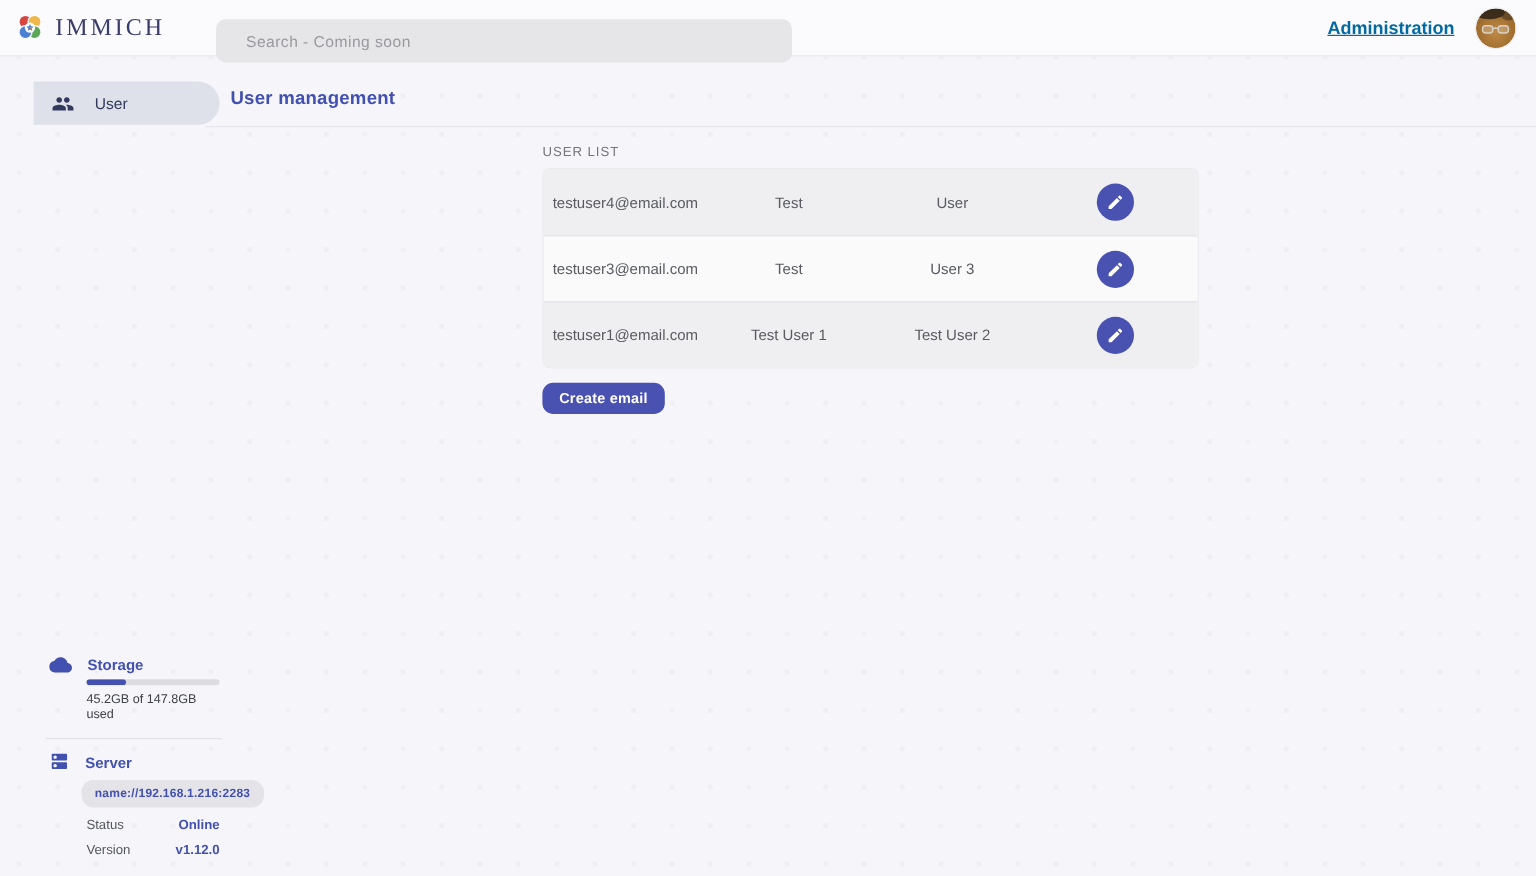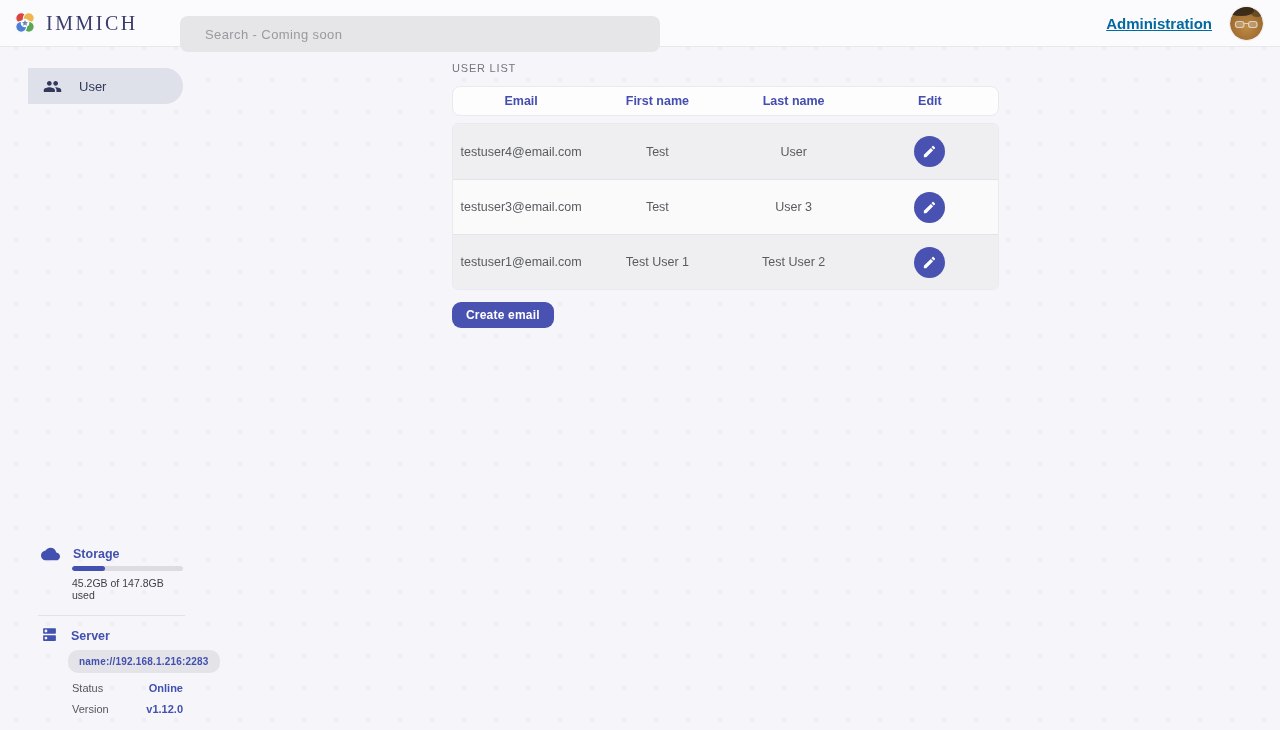--- a/index.html
+++ b/index.html
@@ -199,30 +199,27 @@
       <span class="v">Online</span>
     </div>
     <div class="kv">
       <span class="k">Version</span>
       <span class="v">v1.12.0</span>
     </div>
   </div>
 </aside>
 
 <main class="main">
+  <div class="page-head">
+    <h1 class="page-title">User management</h1>
+  </div>
 
   <div class="content">
     <div class="section-label">USER LIST</div>
 
-    <div class="thead">
-      <div class="th">Email</div>
-      <div class="th">First name</div>
-      <div class="th">Last name</div>
-      <div class="th">Edit</div>
-    </div>
 
     <div class="tbody">
 
       <div class="trow odd">
         <div class="td">testuser4@email.com</div>
         <div class="td">Test</div>
         <div class="td">User</div>
         <div class="edit-cell">
           <button class="edit-btn">
             <svg width="15" height="15" viewBox="0 0 24 24">

